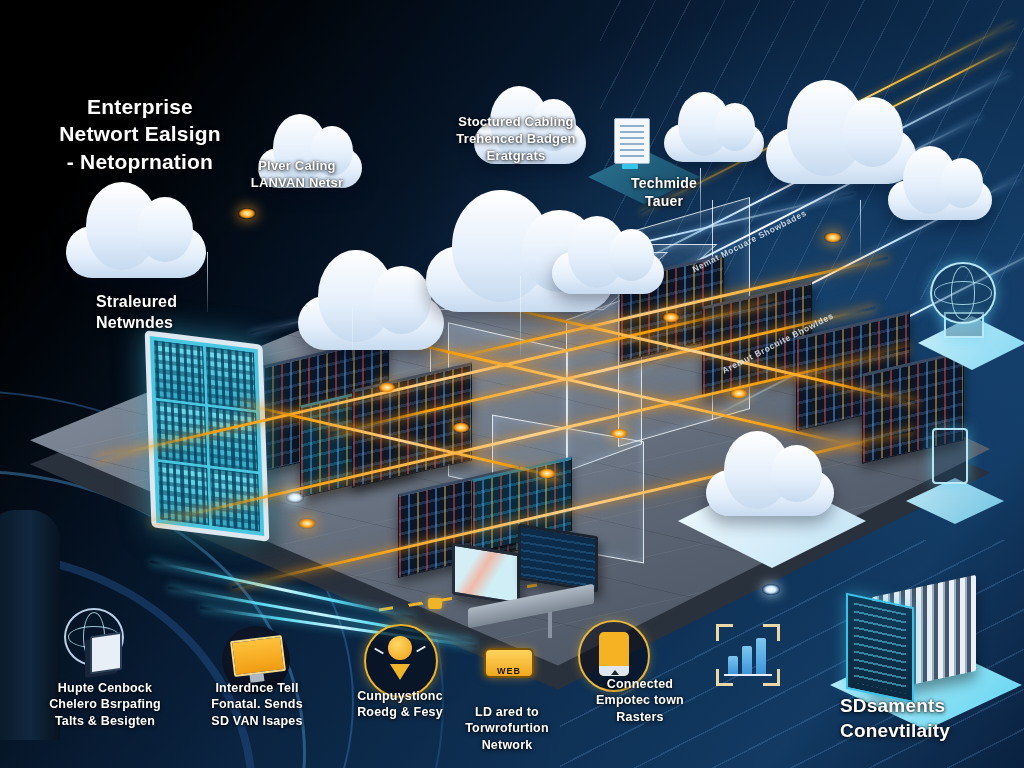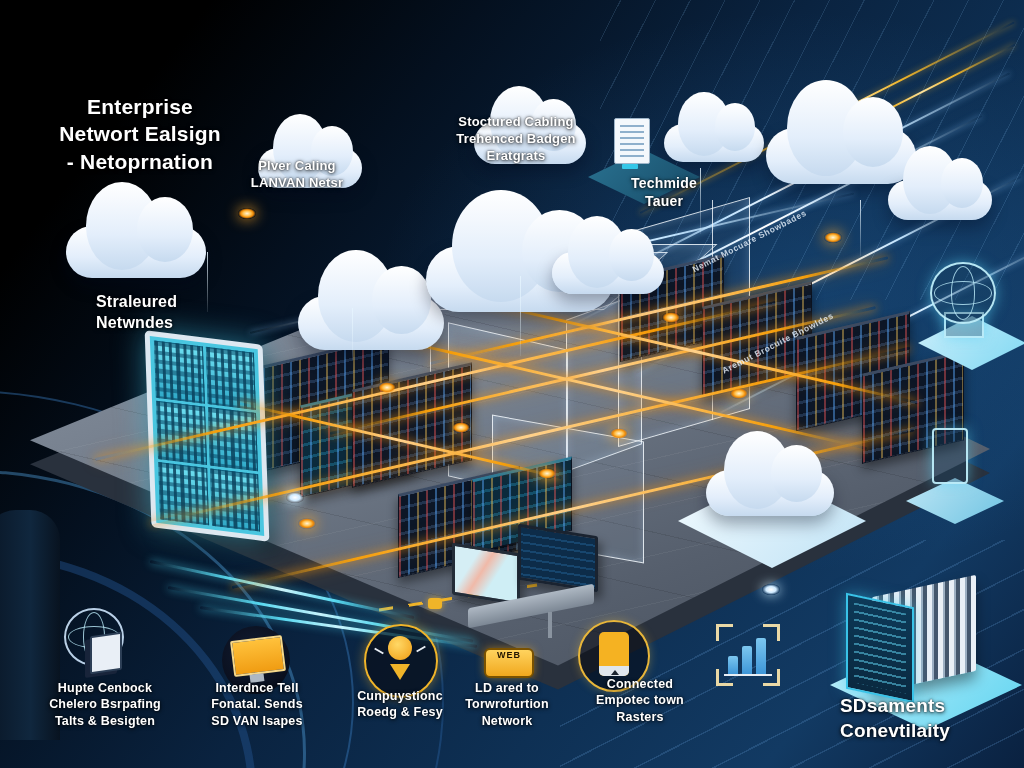--- a/index.html
+++ b/index.html
@@ -72,21 +72,21 @@
   .circ{border-radius:50%;}
   .ring{border-radius:50%;border:2.5px solid #e8b63a;box-shadow:0 0 10px rgba(232,182,58,.35);}
   .bar{background:linear-gradient(180deg,#7cc7f0,#3e96d8);border-radius:2px 2px 0 0;}
   .bracket{width:14px;height:14px;border:0 solid #ead9a6;}
   .bk-tl{border-top-width:3px;border-left-width:3px;}
   .bk-tr{border-top-width:3px;border-right-width:3px;}
   .bk-bl{border-bottom-width:3px;border-left-width:3px;}
   .bk-br{border-bottom-width:3px;border-right-width:3px;}
   .doc{background:#f4f8fc;border:1px solid #9db4c8;border-radius:2px;}
   .doc:after{content:"";position:absolute;inset:6px 5px;background:repeating-linear-gradient(180deg,#8fb0cc 0 2px,transparent 2px 6px);}
-  .webbadge{background:linear-gradient(180deg,#ffd35e,#f0a81e);border:2px solid #7a5200;border-radius:6px;color:#221500;font-size:9px;font-weight:700;display:flex;align-items:flex-start;justify-content:center;letter-spacing:1px;box-shadow:0 0 8px rgba(240,168,30,.5);}
+  .webbadge{background:linear-gradient(180deg,#ffd35e,#f0a81e);border:2px solid #7a5200;border-radius:6px;color:#221500;font-size:9px;font-weight:700;display:flex;align-items:flex-end;justify-content:center;letter-spacing:1px;box-shadow:0 0 8px rgba(240,168,30,.5);}
 </style>
 </head>
 <body>
 
 <div class="canvas">
 
   <div class="abs linefield" style="left:0;top:380px;width:520px;height:388px;overflow:hidden;">
     <div class="abs arc" style="left:-430px;top:10px;width:780px;height:620px;border:2px solid rgba(60,130,200,.40);"></div>
     <div class="abs arc" style="left:-480px;top:-60px;width:920px;height:760px;border:2px solid rgba(50,110,180,.33);"></div>
     <div class="abs arc" style="left:-360px;top:90px;width:660px;height:560px;border:3px solid rgba(80,160,220,.42);"></div>
@@ -257,20 +257,20 @@
 Conevtilaity</div>
 
   <div class="abs lbl c" style="left:187px;top:680px;width:140px;font-size:12.5px;">Interdnce Tell
 Fonatal. Sends
 SD VAN Isapes</div>
   <div class="abs lbl c" style="left:25px;top:680px;width:160px;font-size:12.5px;">Hupte Cenbock
 Chelero Bsrpafing
 Talts &amp; Besigten</div>
   <div class="abs lbl c" style="left:330px;top:688px;width:140px;font-size:12.5px;">Cunpuystionc
 Roedg &amp; Fesy</div>
-  <div class="abs lbl c" style="left:447px;top:680px;width:120px;font-size:12.5px;">LD ared to
+  <div class="abs lbl c" style="left:447px;top:704px;width:120px;font-size:12.5px;">LD ared to
 Torwrofurtion
 Network</div>
   <div class="abs lbl c" style="left:580px;top:676px;width:120px;font-size:12.5px;">Connected
 Empotec town
 Rasters</div>
 
 </div>
 
 </body></html>

